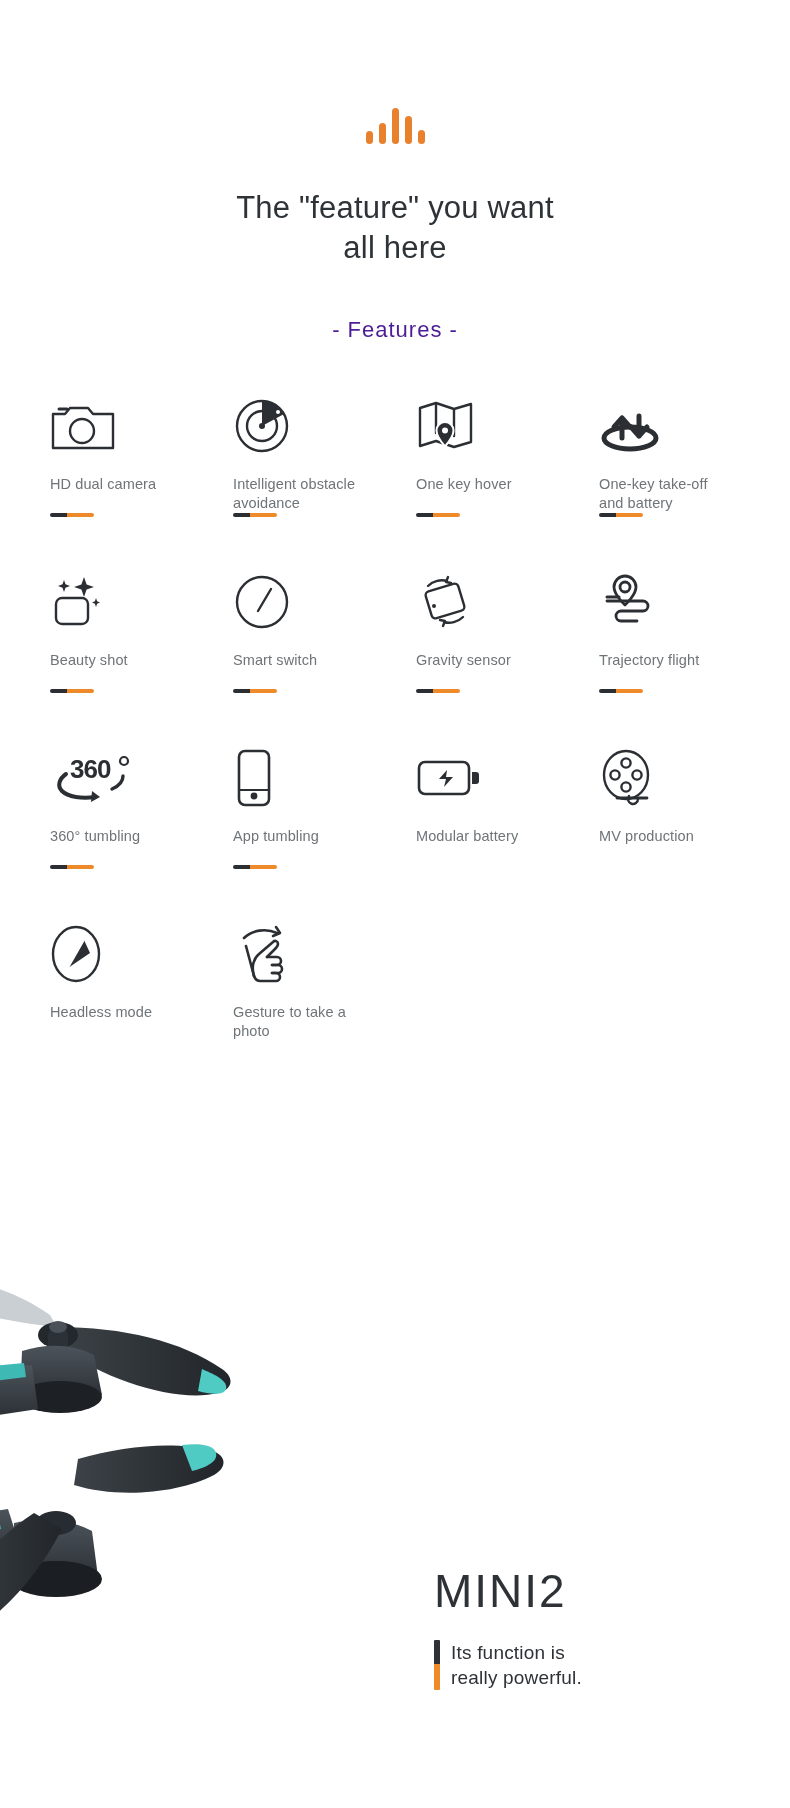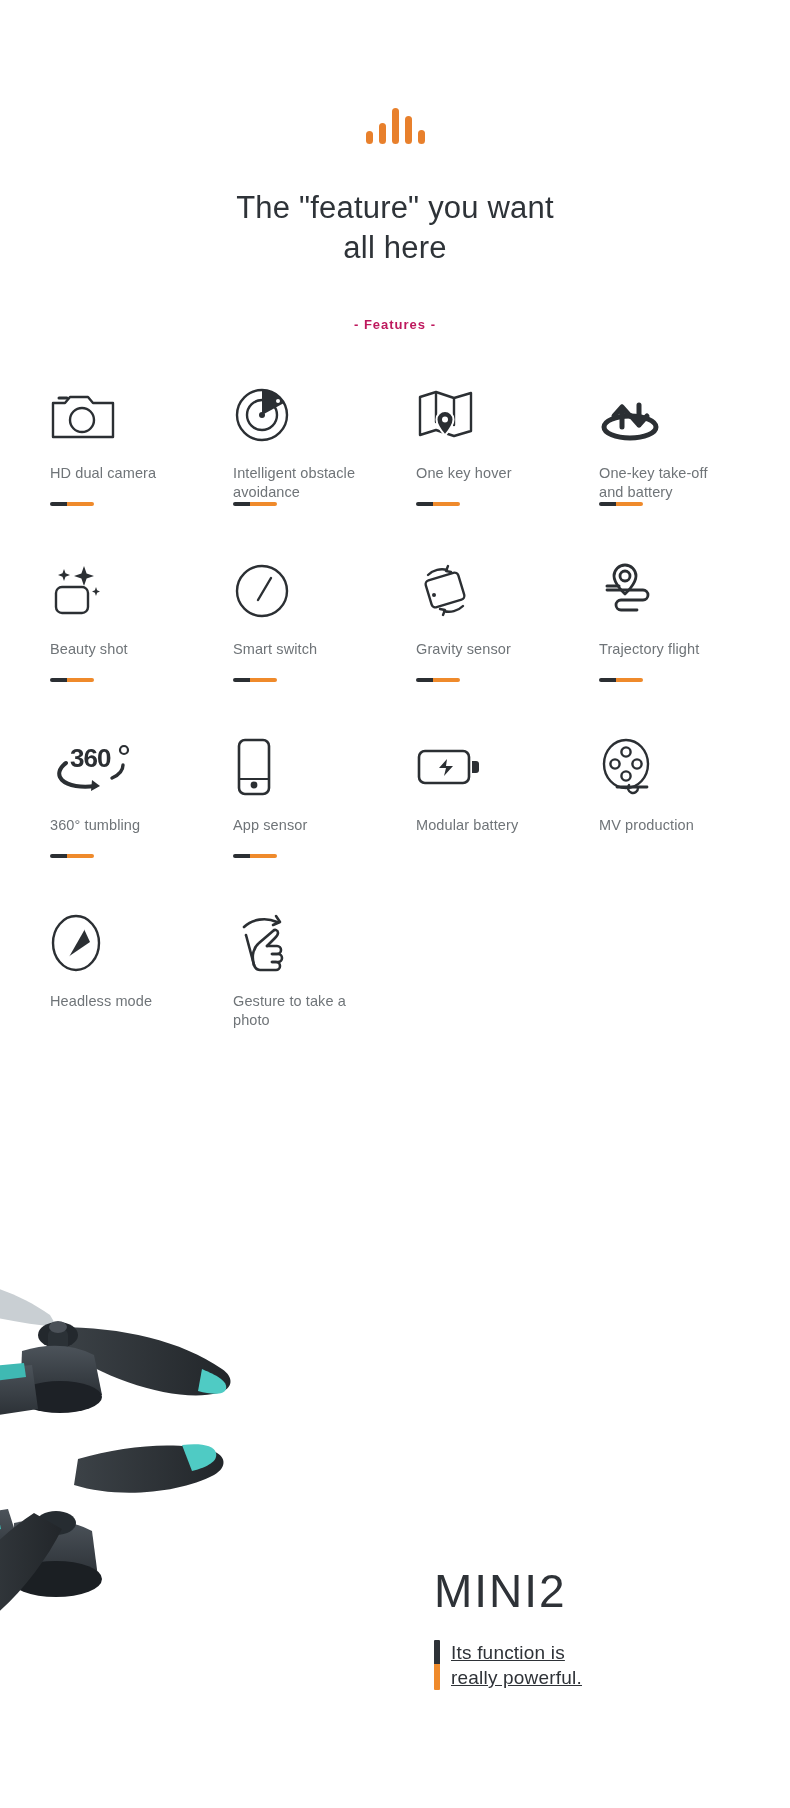--- a/index.html
+++ b/index.html
@@ -28,24 +28,24 @@
     line-height:1.28;
     color:#2e3338;
     font-weight:400;
     letter-spacing:.2px;
   }
   .headline .l2 { display:block; }
 
   .sub-label {
     margin-top:50px;
     text-align:center;
-    font-size:13px;
+    font-size:22px;
     letter-spacing:1px;
-    color:#be185d;
-    font-weight:700;
+    color:#4c1d95;
+    font-weight:400;
   }
 
   
   .grid {
     margin-top:52px;
     padding:0 46px 0 50px;
     display:grid;
     grid-template-columns:repeat(4, 1fr);
     row-gap:34px;
     column-gap:0;
@@ -75,21 +75,21 @@
   .brand { position:absolute; right:56px; top:355px; width:300px; text-align:left;margin-left:42px; }
   .brand-name {
     font-size:46px;
     letter-spacing:2px;
     color:#2e3237;
     font-weight:400;
     line-height:1;
   }
   .tagline-wrap { margin-top:26px; display:flex; align-items:stretch; gap:11px; }
   .tagbar { width:6px; border-radius:1px; background:linear-gradient(#2e3237 0 48%, #ef8a2b 48% 100%); }
-  .tagline { font-size:19px; line-height:1.32; color:#2e3237; letter-spacing:.2px;text-decoration:underline; }
+  .tagline { font-size:19px; line-height:1.32; color:#2e3237; letter-spacing:.2px; }
 </style>
 </head>
 <body>
 
 <div class="page">
 
   <div class="wave-icon">
     <span></span>
       <span></span>
       <span></span>
@@ -253,21 +253,21 @@
     </div>
 
     <div class="cell">
       <div class="ficon">
         <svg width="42" height="58" viewBox="0 0 42 58" fill="none" stroke="#2b2f33" stroke-width="2.6">
           <rect x="6" y="2" width="30" height="54" rx="6"></rect>
           <circle cx="21" cy="47" r="3.4" fill="#2b2f33" stroke="none"></circle>
           <path d="M6 41h30" stroke-width="2"></path>
         </svg>
       </div>
-      <div class="flabel">App sensor</div>
+      <div class="flabel">App tumbling</div>
       <div class="uline">
           <i class="dark"></i>
           <i class="orange"></i>
         </div>
     </div>
 
     <div class="cell">
       <div class="ficon">
         <svg width="66" height="42" viewBox="0 0 66 42" fill="none" stroke="#2b2f33" stroke-width="2.6" stroke-linejoin="round">
           <rect x="3" y="5" width="50" height="32" rx="6"></rect>

